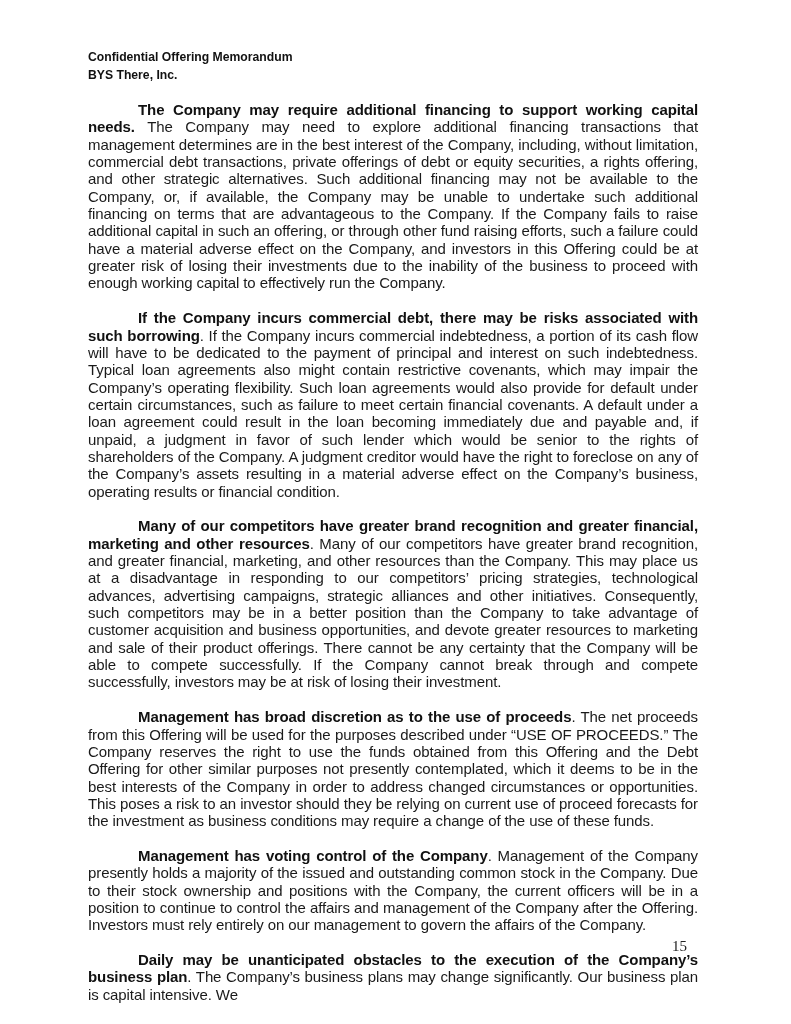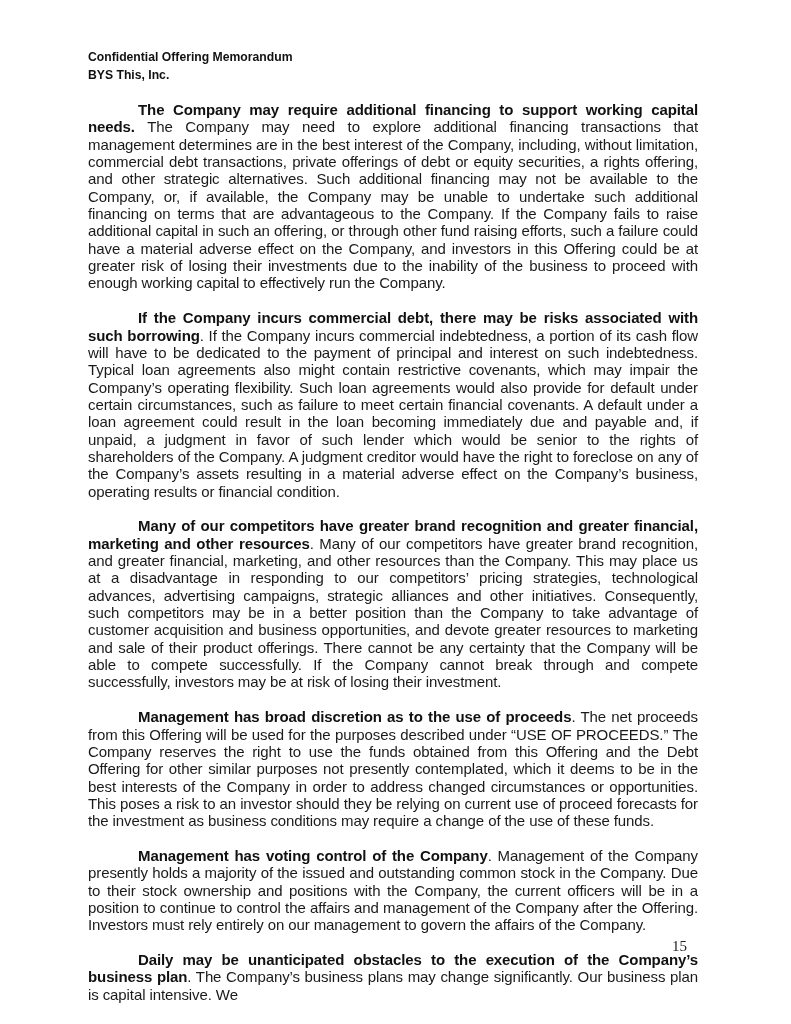--- a/index.html
+++ b/index.html
@@ -26,21 +26,21 @@
     position: absolute; left: 672px; top: 938px;
     font-family: "Liberation Serif", serif; font-size: 15px; color: #222;
   }
 </style>
 </head>
 <body>
 
 <div class="page">
   <div class="header">
     <div>Confidential Offering Memorandum</div>
-    <div>BYS This, Inc.</div>
+    <div>BYS There, Inc.</div>
   </div>
 
   <div class="body-text">
     <p class="para"><b>The Company may require additional financing to support working capital needs.</b><span> The Company may need to explore additional financing transactions that management determines are in the best interest of the Company, including, without limitation, commercial debt transactions, private offerings of debt or equity securities, a rights offering, and other strategic alternatives. Such additional financing may not be available to the Company, or, if available, the Company may be unable to undertake such additional financing on terms that are advantageous to the Company. If the Company fails to raise additional capital in such an offering, or through other fund raising efforts, such a failure could have a material adverse effect on the Company, and investors in this Offering could be at greater risk of losing their investments due to the inability of the business to proceed with enough working capital to effectively run the Company.</span></p>
     <p class="para"><b>If the Company incurs commercial debt, there may be risks associated with such borrowing</b><span>. If the Company incurs commercial indebtedness, a portion of its cash flow will have to be dedicated to the payment of principal and interest on such indebtedness. Typical loan agreements also might contain restrictive covenants, which may impair the Company’s operating flexibility. Such loan agreements would also provide for default under certain circumstances, such as failure to meet certain financial covenants. A default under a loan agreement could result in the loan becoming immediately due and payable and, if unpaid, a judgment in favor of such lender which would be senior to the rights of shareholders of the Company. A judgment creditor would have the right to foreclose on any of the Company’s assets resulting in a material adverse effect on the Company’s business, operating results or financial condition.</span></p>
     <p class="para"><b>Many of our competitors have greater brand recognition and greater financial, marketing and other resources</b><span>. Many of our competitors have greater brand recognition, and greater financial, marketing, and other resources than the Company. This may place us at a disadvantage in responding to our competitors’ pricing strategies, technological advances, advertising campaigns, strategic alliances and other initiatives. Consequently, such competitors may be in a better position than the Company to take advantage of customer acquisition and business opportunities, and devote greater resources to marketing and sale of their product offerings. There cannot be any certainty that the Company will be able to compete successfully. If the Company cannot break through and compete successfully, investors may be at risk of losing their investment.</span></p>
     <p class="para"><b>Management has broad discretion as to the use of proceeds</b><span>.  The net proceeds from this Offering will be used for the purposes described under “USE OF PROCEEDS.” The Company reserves the right to use the funds obtained from this Offering and the Debt Offering for other similar purposes not presently contemplated, which it deems to be in the best interests of the Company in order to address changed circumstances or opportunities. This poses a risk to an investor should they be relying on current use of proceed forecasts for the investment as business conditions may require a change of the use of these funds.</span></p>
     <p class="para"><b>Management has voting control of the Company</b><span>. Management of the Company presently holds a majority of the issued and outstanding common stock in the Company.  Due to their stock ownership and positions with the Company, the current officers will be in a position to continue to control the affairs and management of the Company after the Offering. Investors must rely entirely on our management to govern the affairs of the Company.</span></p>
     <p class="para"><b>Daily may be unanticipated obstacles to the execution of the Company’s business plan</b><span>. The Company’s business plans may change significantly. Our business plan is capital intensive. We</span></p>
   </div>

